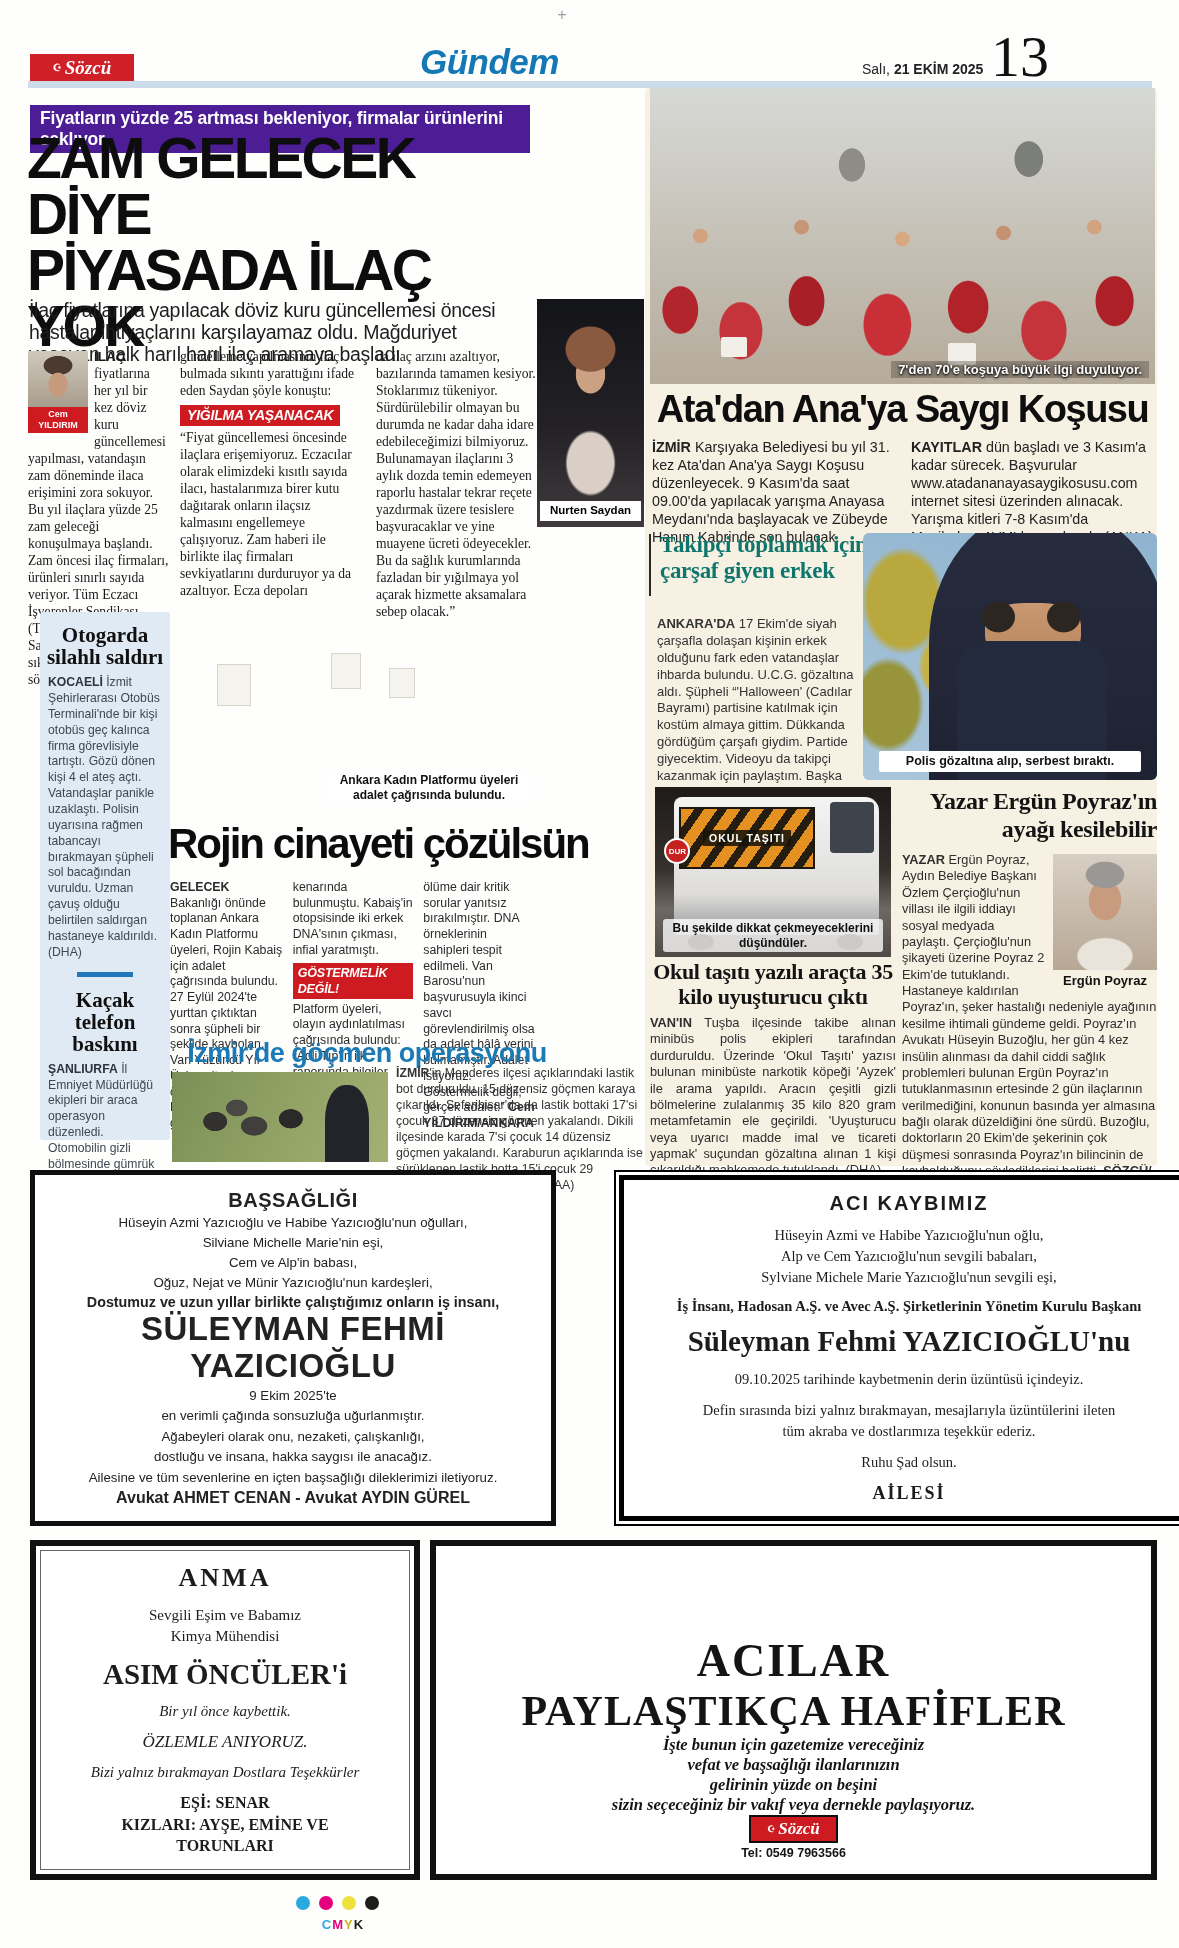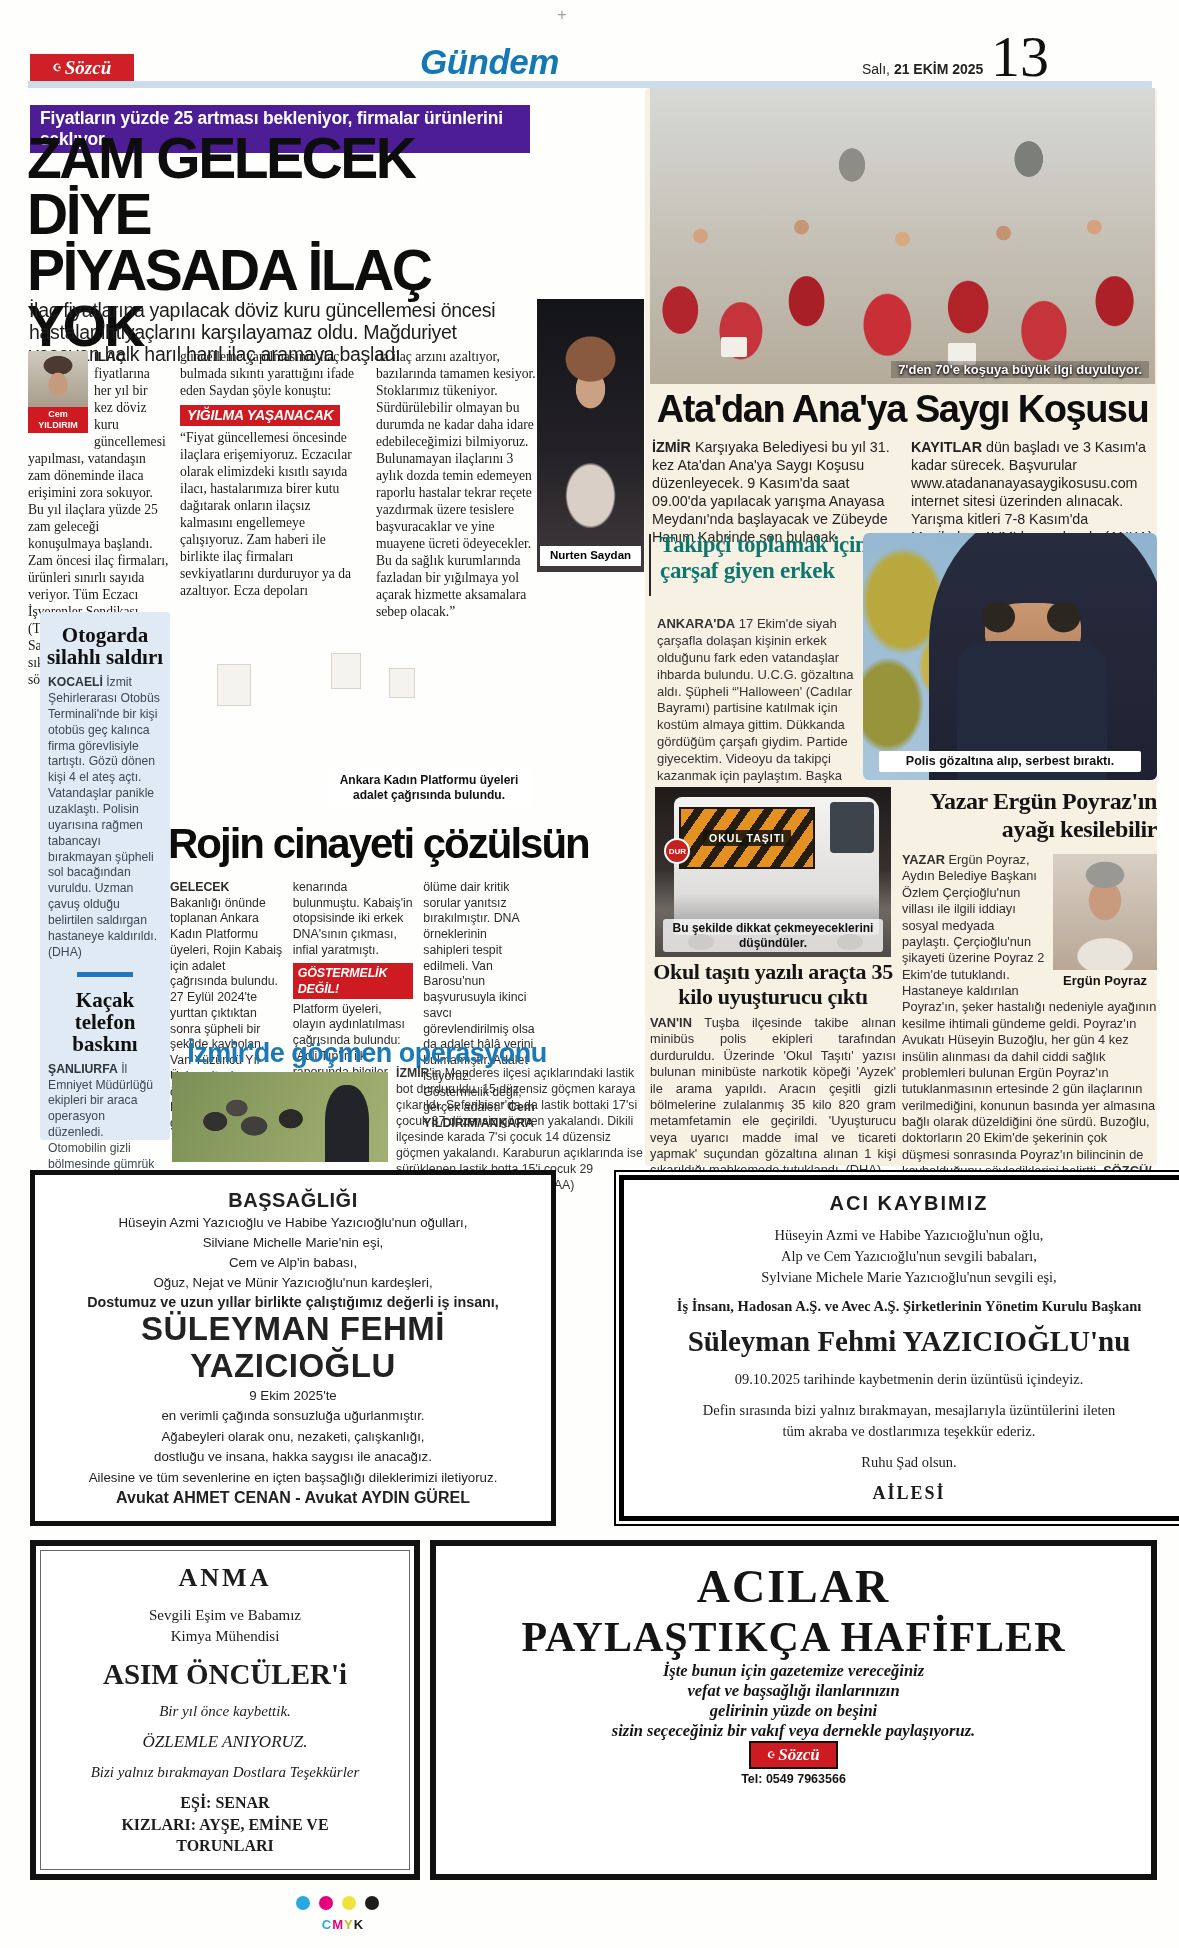--- a/index.html
+++ b/index.html
@@ -34,21 +34,21 @@
   .byline { float:left; width:60px; margin:2px 6px 2px 0; }
   .byline-photo { height:56px; background:
       radial-gradient(16px 20px at 50% 60%, #c69a7c 0 58%, transparent 62%),
       radial-gradient(24px 16px at 50% 26%, #4a3a30 0 58%, transparent 62%),
       linear-gradient(180deg,#cfc9bd,#a89d8c); }
   .byline-name { background:#ce1b21; color:#fff; font:700 9px/1.2 "Liberation Sans", sans-serif;
                  text-align:center; padding:2px 1px; }
   .red-label { display:inline-block; background:#ce1b21; color:#fff; font-style:italic;
                font-family:"Liberation Sans", sans-serif; font-weight:700; font-size:14px;
                padding:2px 7px; margin:5px 0 4px; letter-spacing:-0.2px; }
-  .nurten-photo { left:537px; top:299px; width:107px; height:273px; background:
+  .nurten-photo { left:537px; top:299px; width:107px; height:228px; background:
       radial-gradient(44px 40px at 50% 22%, #8a5a40 0 55%, transparent 58%),
       radial-gradient(26px 34px at 50% 33%, #caa183 0 55%, transparent 58%),
       radial-gradient(46px 60px at 50% 72%, #d9cfc6 0 50%, transparent 55%),
       linear-gradient(180deg,#131418 0%, #232126 55%, #403a3c 100%); }
   .nurten-caption { position:absolute; left:3px; right:3px; bottom:6px; background:#fff; color:#000;
                     font:700 11.5px/1.2 "Liberation Sans", sans-serif; text-align:center; padding:3px 0; }
 
   
   .cream-panel { left:645px; top:88px; width:512px; height:1078px; background:#f6f1e2; border-radius:4px; }
   .runners-photo { left:650px; top:88px; width:505px; height:296px; overflow:hidden; background:
@@ -203,21 +203,21 @@
   .obit3-inner { border:1px solid #666; height:100%; text-align:center; font-family:"Liberation Serif", serif;
       display:flex; flex-direction:column; justify-content:space-between; padding:12px 10px; color:#1c1c1c; }
   .obit3 .o-title { font-weight:700; font-size:26px; letter-spacing:3px; }
   .obit3 .o-line { font-size:15px; line-height:1.4; }
   .obit3 .o-name { font-weight:700; font-size:29px; }
   .obit3 .o-ital { font-style:italic; font-size:15px; }
   .obit3 .o-ital-big { font-style:italic; font-size:17px; }
   .obit3 .o-sig { font-weight:700; font-size:16px; line-height:1.35; }
   .obit4 { left:430px; top:1540px; width:727px; height:340px; border:6px solid #111;
       text-align:center; font-family:"Liberation Serif", serif; display:flex; flex-direction:column;
-      align-items:center; justify-content:flex-start; padding:14px 30px; color:#141414; }
+      align-items:center; justify-content:flex-end; padding:14px 30px; color:#141414; }
   .obit4 .o-title1 { font-weight:700; font-size:46px; letter-spacing:2px; }
   .obit4 .o-title2 { font-weight:700; font-size:42px; letter-spacing:1px; }
   .obit4 .o-ital { font-style:italic; font-weight:700; font-size:16.5px; }
   .obit4-logo { background:#ce1b21; border:2px solid #111; color:#fff; padding:2px 16px;
       font-style:italic; font-weight:700; font-size:17px; display:flex; align-items:center; gap:3px; }
   .obit4-logo .cres { font-size:9px; font-style:normal; }
   .obit4-tel { font-family:"Liberation Sans", sans-serif; font-weight:700; font-size:12.5px; margin-top:3px; }
   .obit4-contact { display:flex; flex-direction:column; align-items:center; }
 
   
@@ -384,21 +384,21 @@
   </div>
 
   <div class="abs obit obit1">
     <div class="o-title">BAŞSAĞLIĞI</div>
     <div>
       <div class="o-line">Hüseyin Azmi Yazıcıoğlu ve Habibe Yazıcıoğlu'nun oğulları,</div>
       <div class="o-line">Silviane Michelle Marie'nin eşi,</div>
       <div class="o-line">Cem ve Alp'in babası,</div>
       <div class="o-line">Oğuz, Nejat ve Münir Yazıcıoğlu'nun kardeşleri,</div>
     </div>
-    <div class="o-intro">Dostumuz ve uzun yıllar birlikte çalıştığımız değerli iş insanı,</div>
+    <div class="o-intro">Dostumuz ve uzun yıllar birlikte çalıştığımız onların iş insanı,</div>
     <div>
       <div class="o-name">SÜLEYMAN FEHMİ</div>
       <div class="o-name">YAZICIOĞLU</div>
     </div>
     <div>
       <div class="o-line">9 Ekim 2025'te</div>
       <div class="o-line">en verimli çağında sonsuzluğa uğurlanmıştır.</div>
     </div>
     <div>
       <div class="o-line">Ağabeyleri olarak onu, nezaketi, çalışkanlığı,</div>

